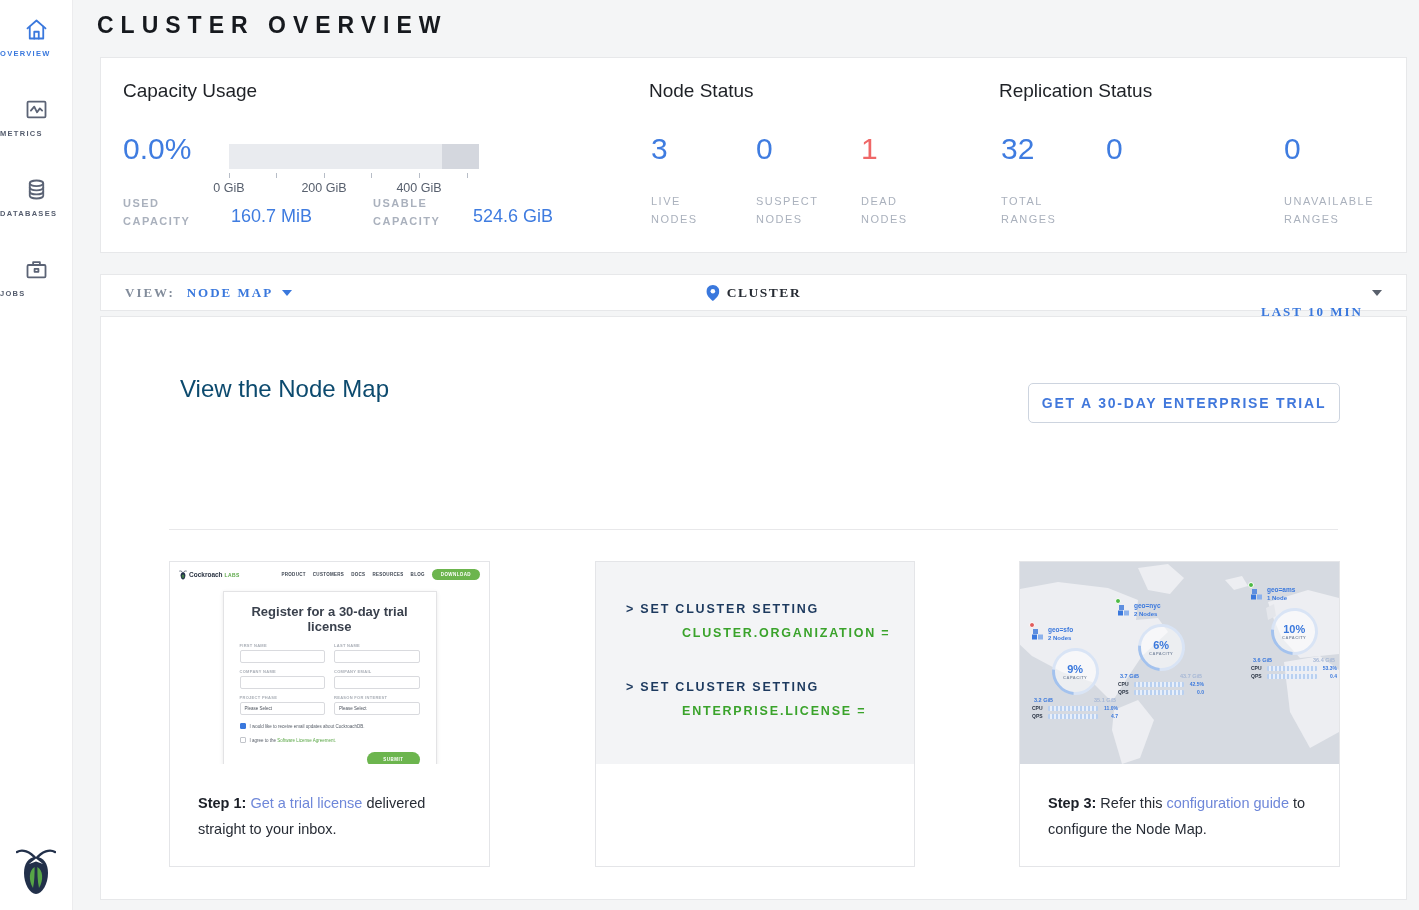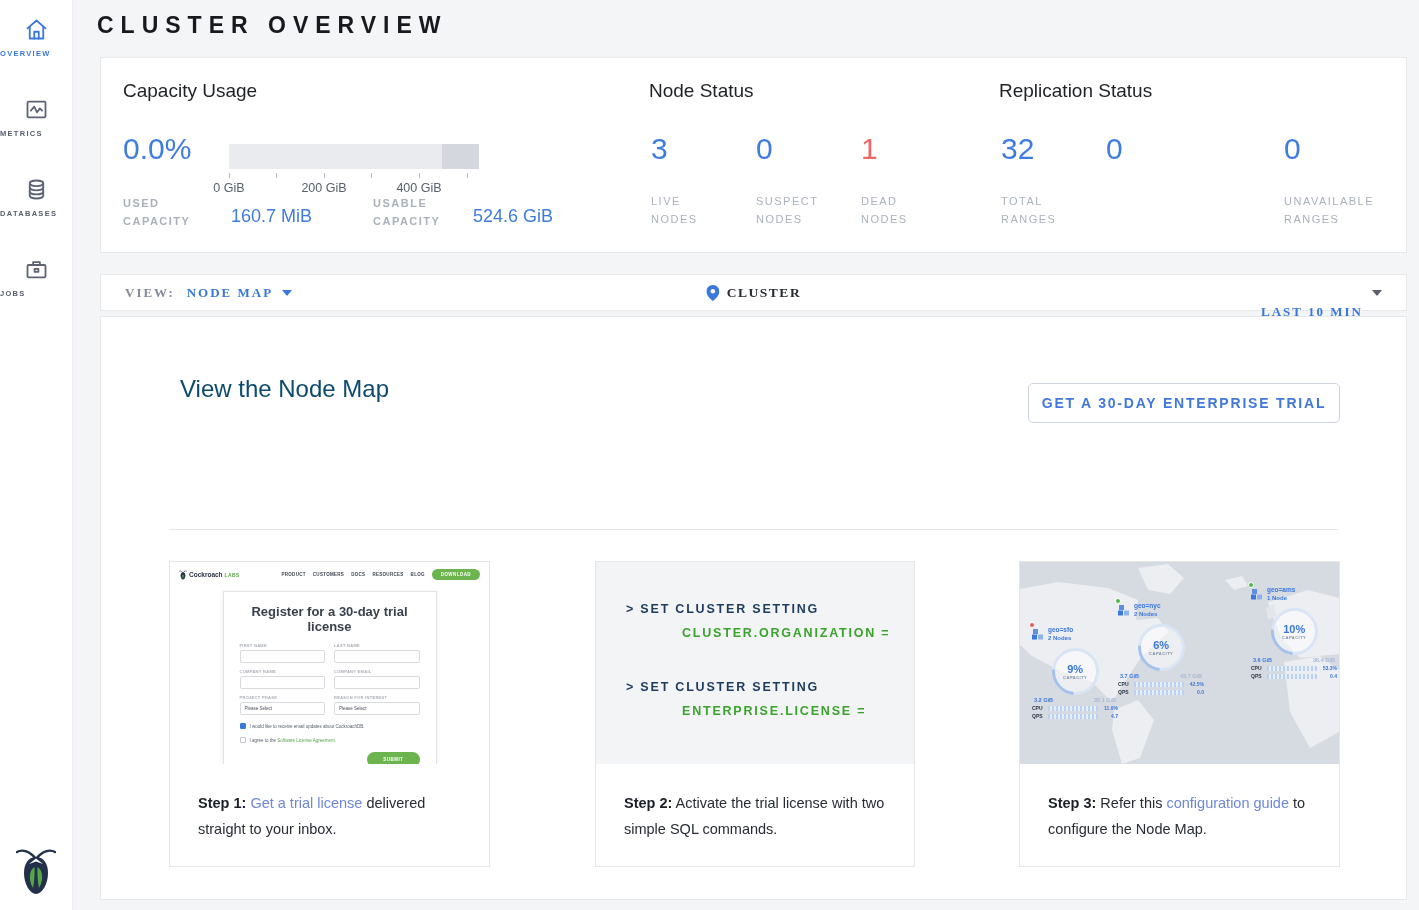--- a/index.html
+++ b/index.html
@@ -296,21 +296,20 @@
       <div class="card-caption"><b>Step 1: </b><a>Get a trial license</a><span> delivered straight to your inbox.</span></div>
     </div>
 
     <div class="card" id="card2">
       <div class="card-media">
         <div class="sql-line" style="left:30px; top:40px">&gt; SET CLUSTER SETTING</div>
         <div class="sql-arg" style="left:86px; top:64px">CLUSTER.ORGANIZATION =</div>
         <div class="sql-line" style="left:30px; top:118px">&gt; SET CLUSTER SETTING</div>
         <div class="sql-arg" style="left:86px; top:142px">ENTERPRISE.LICENSE =</div>
       </div>
-      <div class="card-caption"><b>Step 2:</b><span> Activate the trial license with two simple SQL commands.</span></div>
     </div>
 
     <div class="card" id="card3">
       <div class="card-media">
         <svg class="mapsvg" width="319" height="202" viewBox="0 0 319 202">
           <rect width="319" height="202" fill="#d6dae1"></rect>
           <path d="M-5 28 L38 20 L88 26 L118 38 L116 58 L138 56 L148 70 L122 94 L106 118 L92 140 L72 120 L42 110 L12 94 L-5 78 Z" fill="#edeef2"></path>
           <path d="M118 6 L148 2 L164 16 L150 32 L128 28 Z" fill="#edeef2"></path>
           <path d="M94 148 L118 138 L134 158 L120 196 L102 202 L92 168 Z" fill="#edeef2"></path>
           <path d="M205 18 L222 14 L228 24 L214 28 Z" fill="#edeef2"></path>

